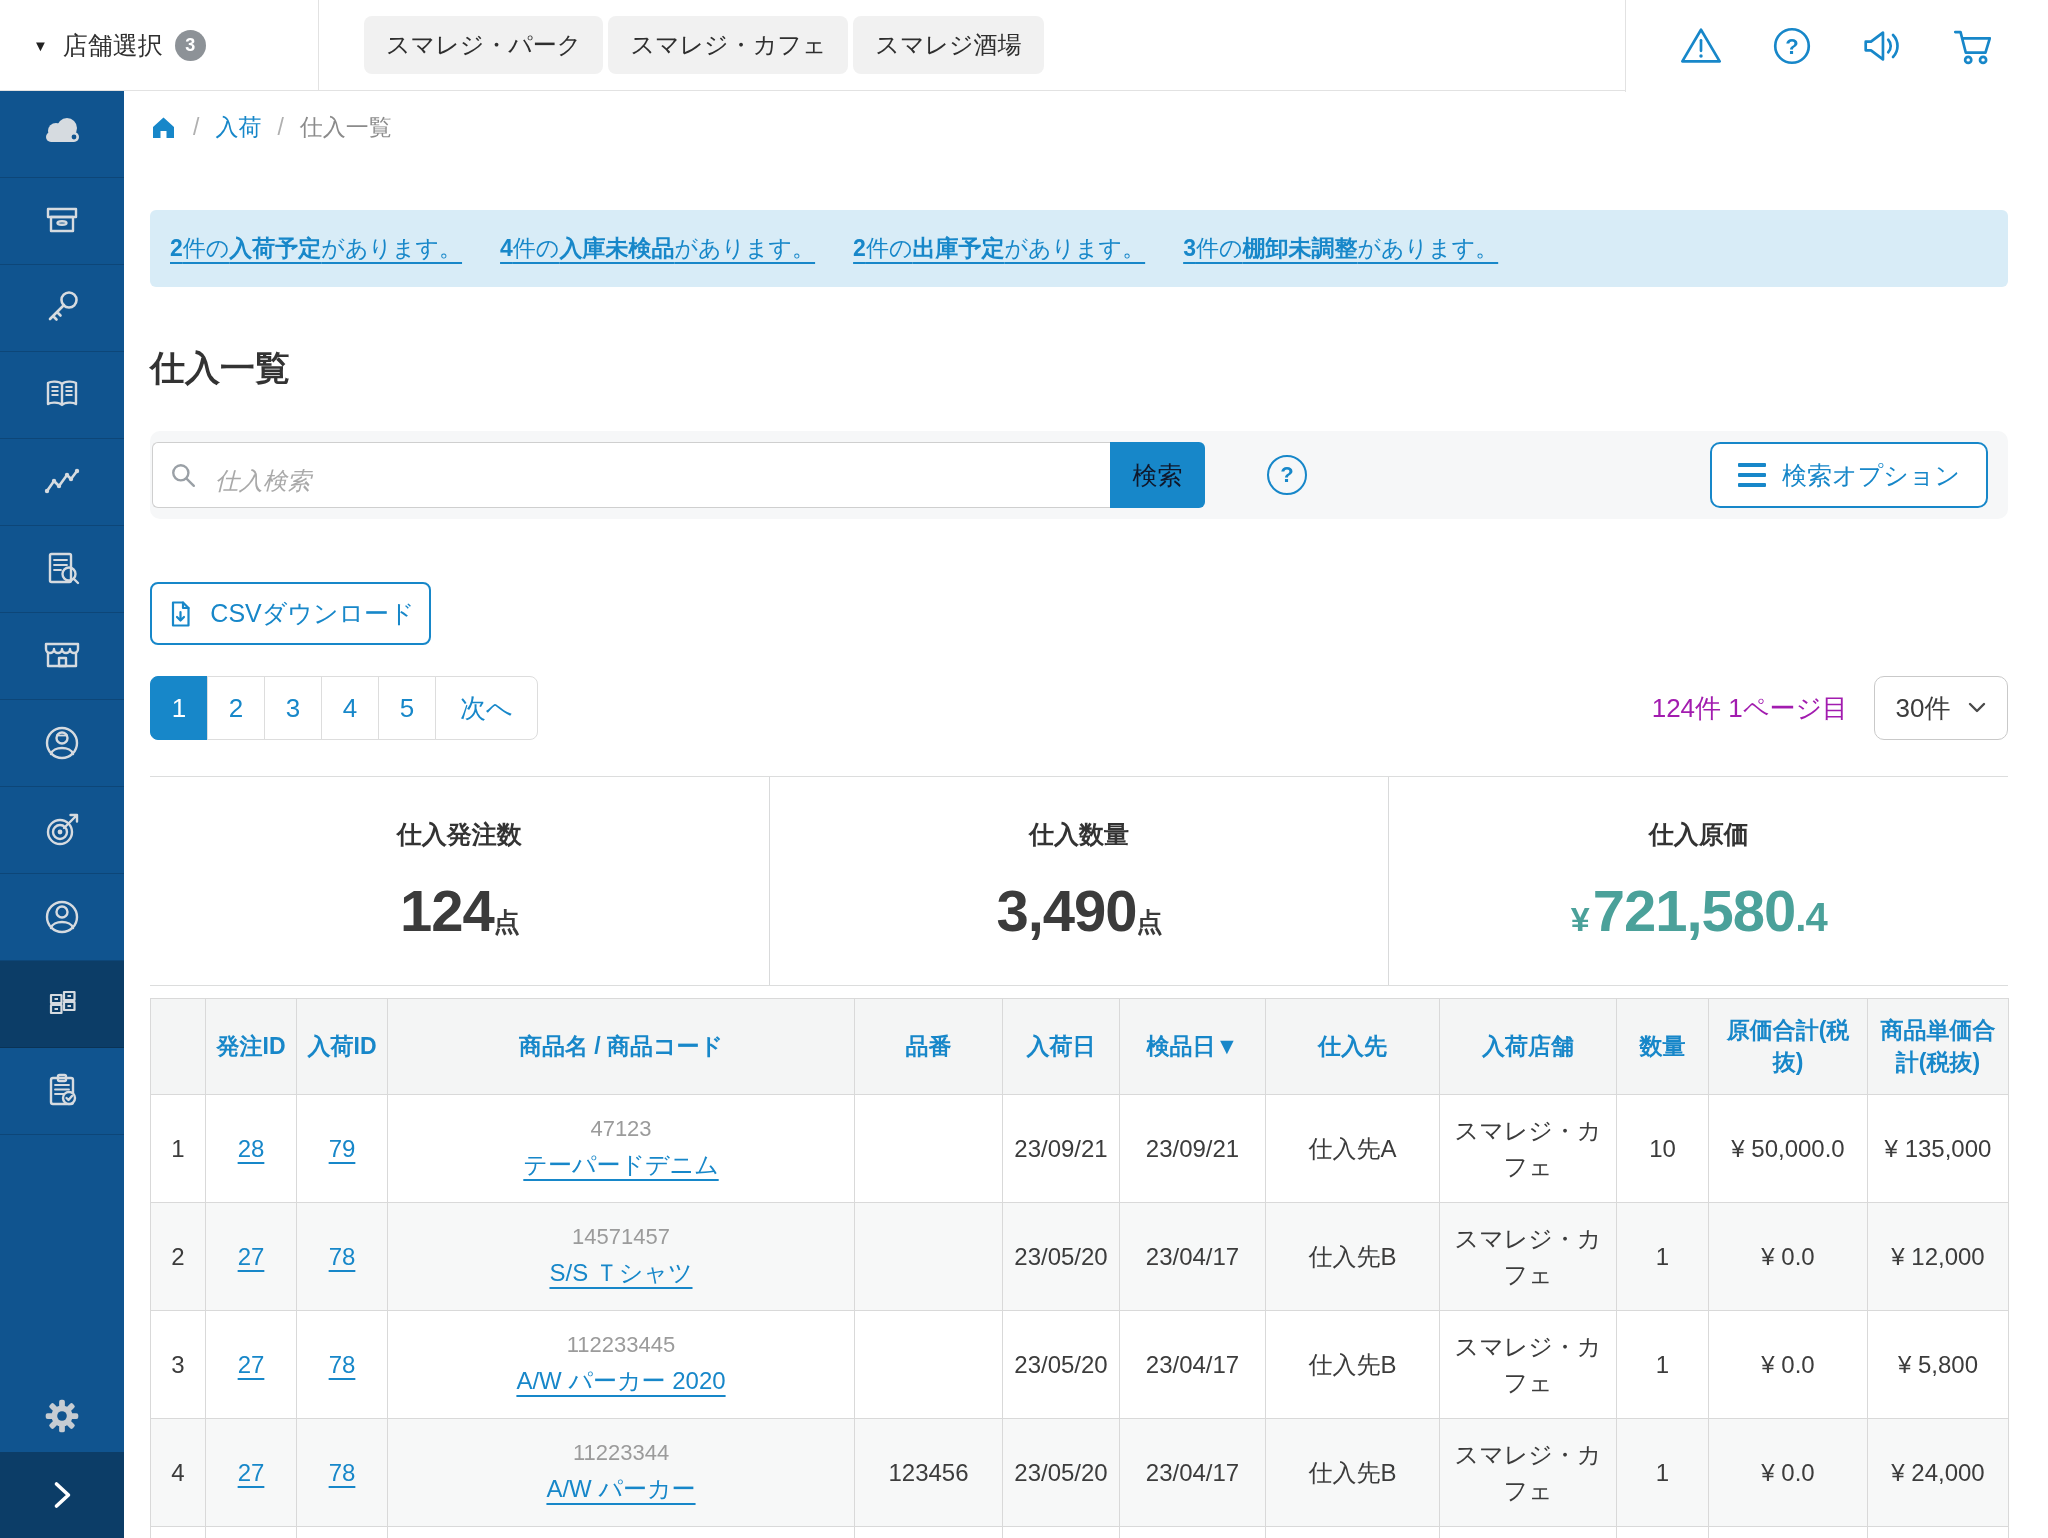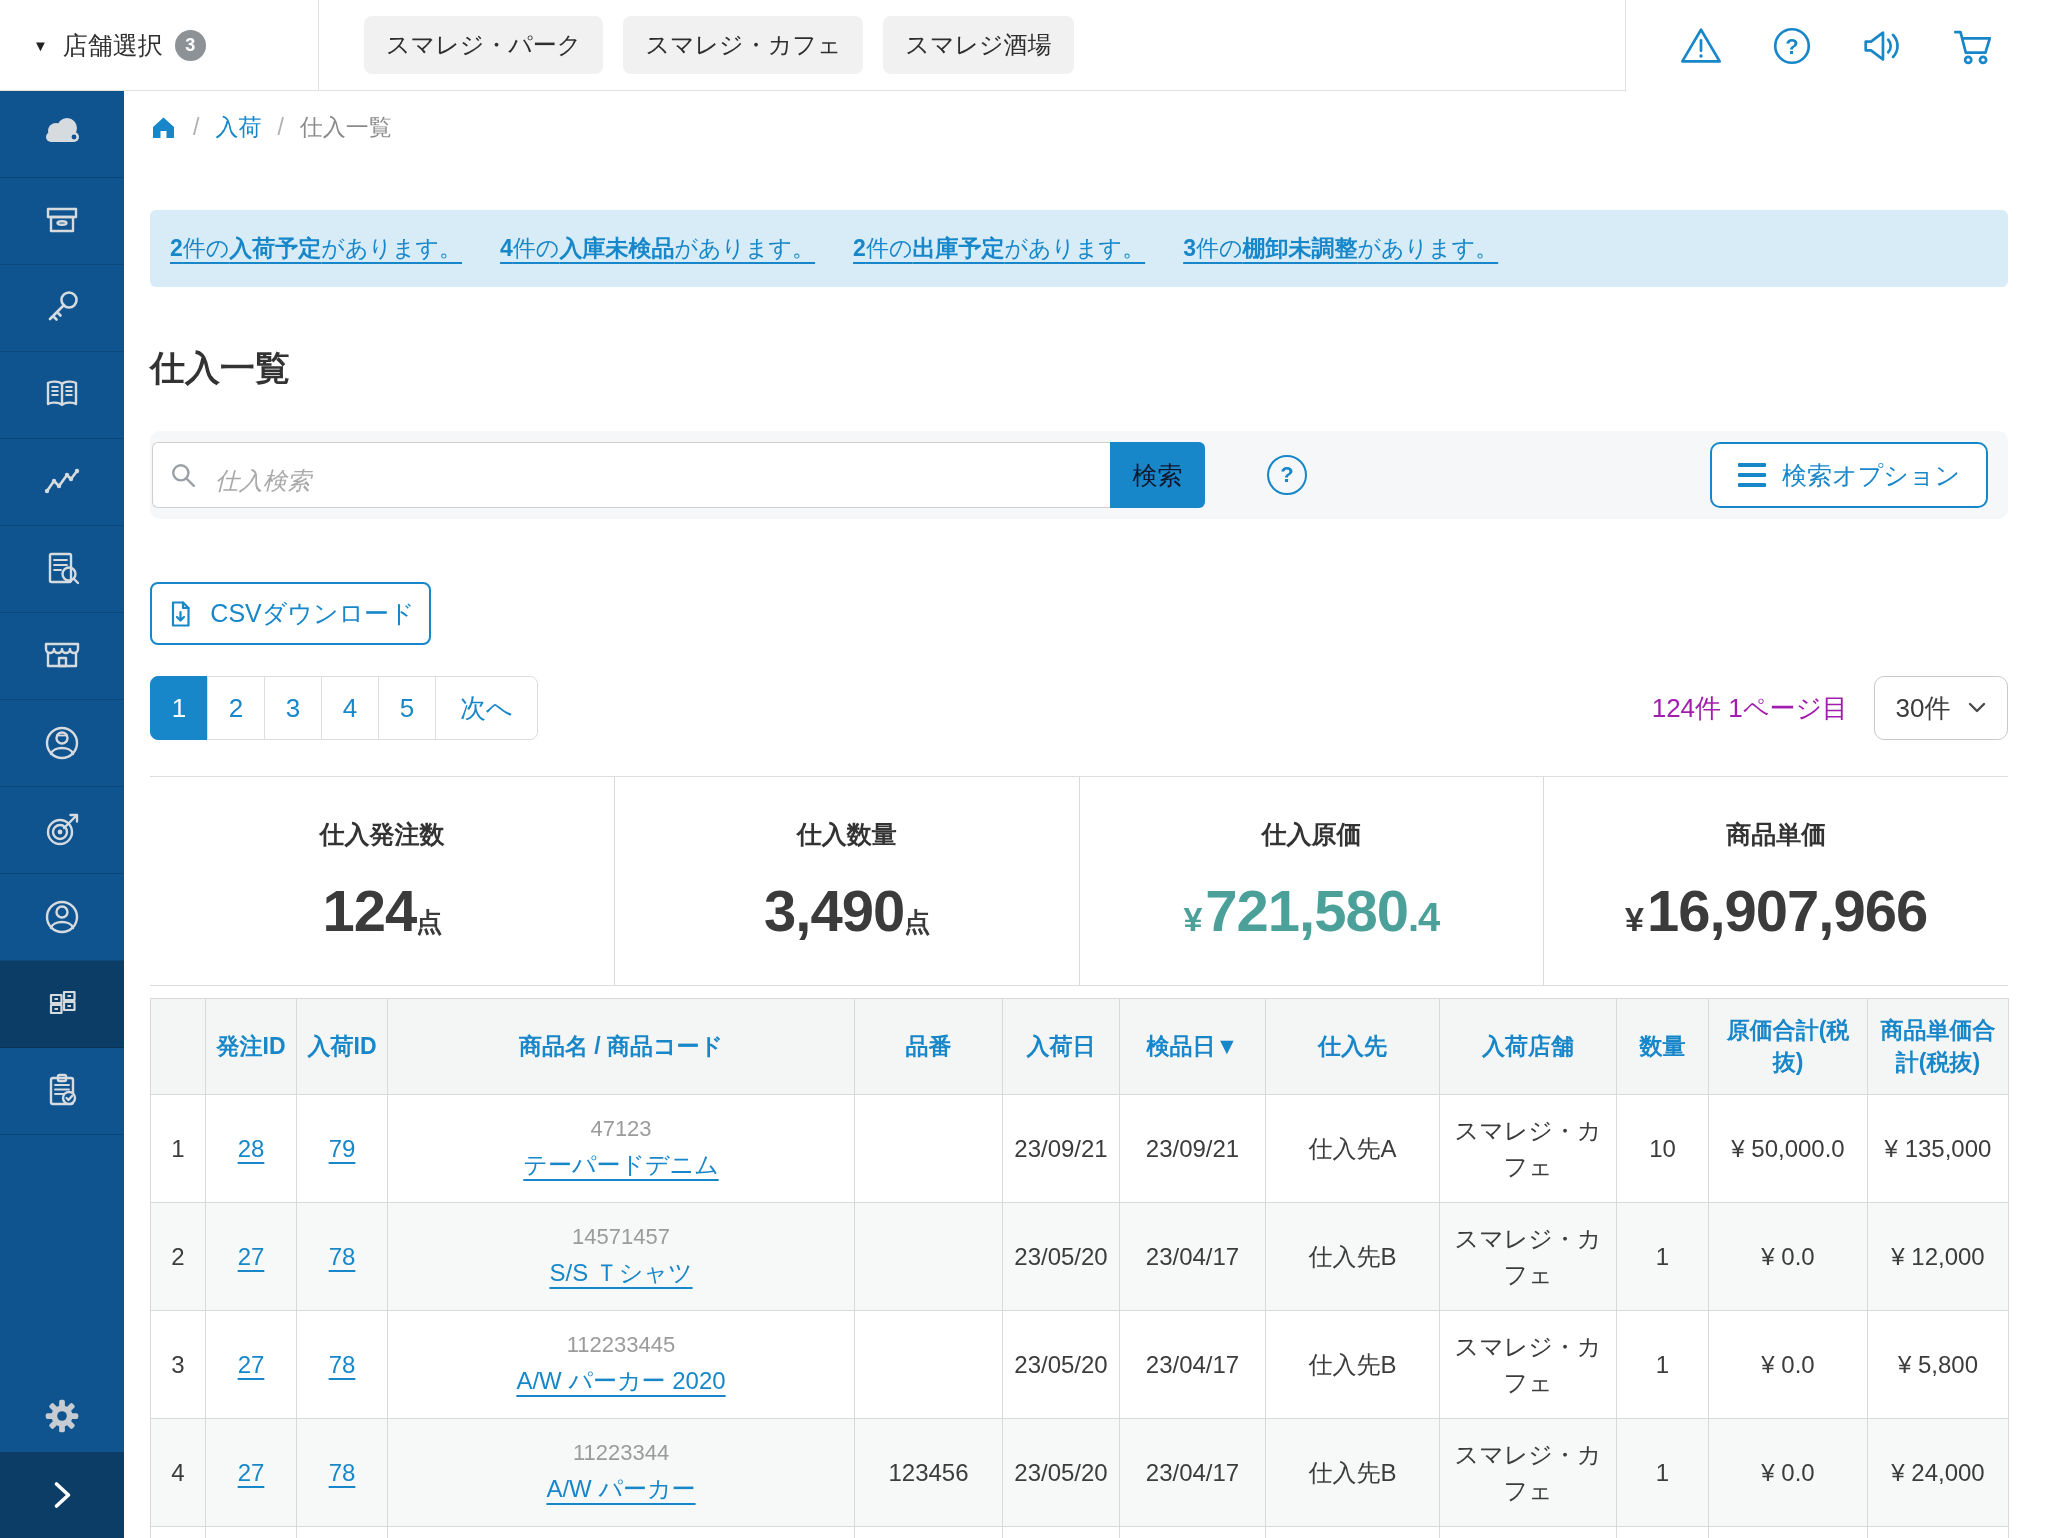--- a/index.html
+++ b/index.html
@@ -5,21 +5,21 @@
   * { box-sizing: border-box; margin: 0; padding: 0; }
   body { font-family: "Liberation Sans", "DejaVu Sans", sans-serif; background: #fff; }
   .app { position: relative; width: 2048px; height: 1538px; overflow: hidden; background: #fff; }
 
   
   .topbar { height: 91px; display: flex; align-items: stretch; border-bottom: 1px solid #e2e2e2; background: #fff; }
   .store-select { width: 319px; border-right: 1px solid #e2e2e2; display: flex; align-items: center; padding-left: 33px; cursor: pointer; }
   .caret { font-size: 15px; color: #222; }
   .store-label { font-size: 25px; color: #2f2f2f; margin-left: 15px; }
   .badge { width: 31px; height: 31px; border-radius: 50%; background: #8d9297; color: #fff; font-size: 18px; font-weight: bold; display: flex; align-items: center; justify-content: center; margin-left: 12px; }
-  .chips { display: flex; align-items: center; gap: 20px; margin-left: 45px; }
+  .chips { display: flex; align-items: center; gap: 5px; margin-left: 45px; }
   .chip { background: #f1f1f1; border-radius: 8px; padding: 13px 22px; font-size: 24px; color: #2f2f2f; cursor: pointer; }
   .top-icons { margin-left: auto; width: 423px; height: 92px; margin-bottom: -1px; background: #fff; border-left: 1px solid #e2e2e2; display: flex; align-items: center; justify-content: space-around; padding: 0 30px; }
   .top-icons svg { display: block; cursor: pointer; }
 
   
   .sidebar { position: absolute; left: 0; top: 91px; width: 124px; height: 1447px; background: #10548f; display: flex; flex-direction: column; }
   .nav-item { flex: 0 0 87px; display: flex; align-items: center; justify-content: center; border-bottom: 1px solid rgba(0,0,0,0.16); cursor: pointer; }
   .nav-item.active { background: #0c3d67; }
   .nav-spacer { flex: 1; }
   .nav-gear { flex: 0 0 72px; display: flex; align-items: center; justify-content: center; cursor: pointer; }
@@ -321,24 +321,20 @@
         <div class="sum-label">仕入発注数</div>
         <div class="sum-value"><span>124</span><span class="unit">点</span></div>
       </div>
       <div class="sum-card">
         <div class="sum-label">仕入数量</div>
         <div class="sum-value"><span>3,490</span><span class="unit">点</span></div>
       </div>
       <div class="sum-card accent">
         <div class="sum-label">仕入原価</div>
         <div class="sum-value"><span class="cur">¥</span><span>721,580</span><span class="dec">.4</span></div>
-      </div>
-      <div class="sum-card">
-        <div class="sum-label">商品単価</div>
-        <div class="sum-value"><span class="cur">¥</span><span>16,907,966</span></div>
       </div>
     </div>
 
     <table class="data-table">
       <colgroup>
         <col style="width:55px">
           <col style="width:91px">
           <col style="width:91px">
           <col style="width:467px">
         <col style="width:148px">

